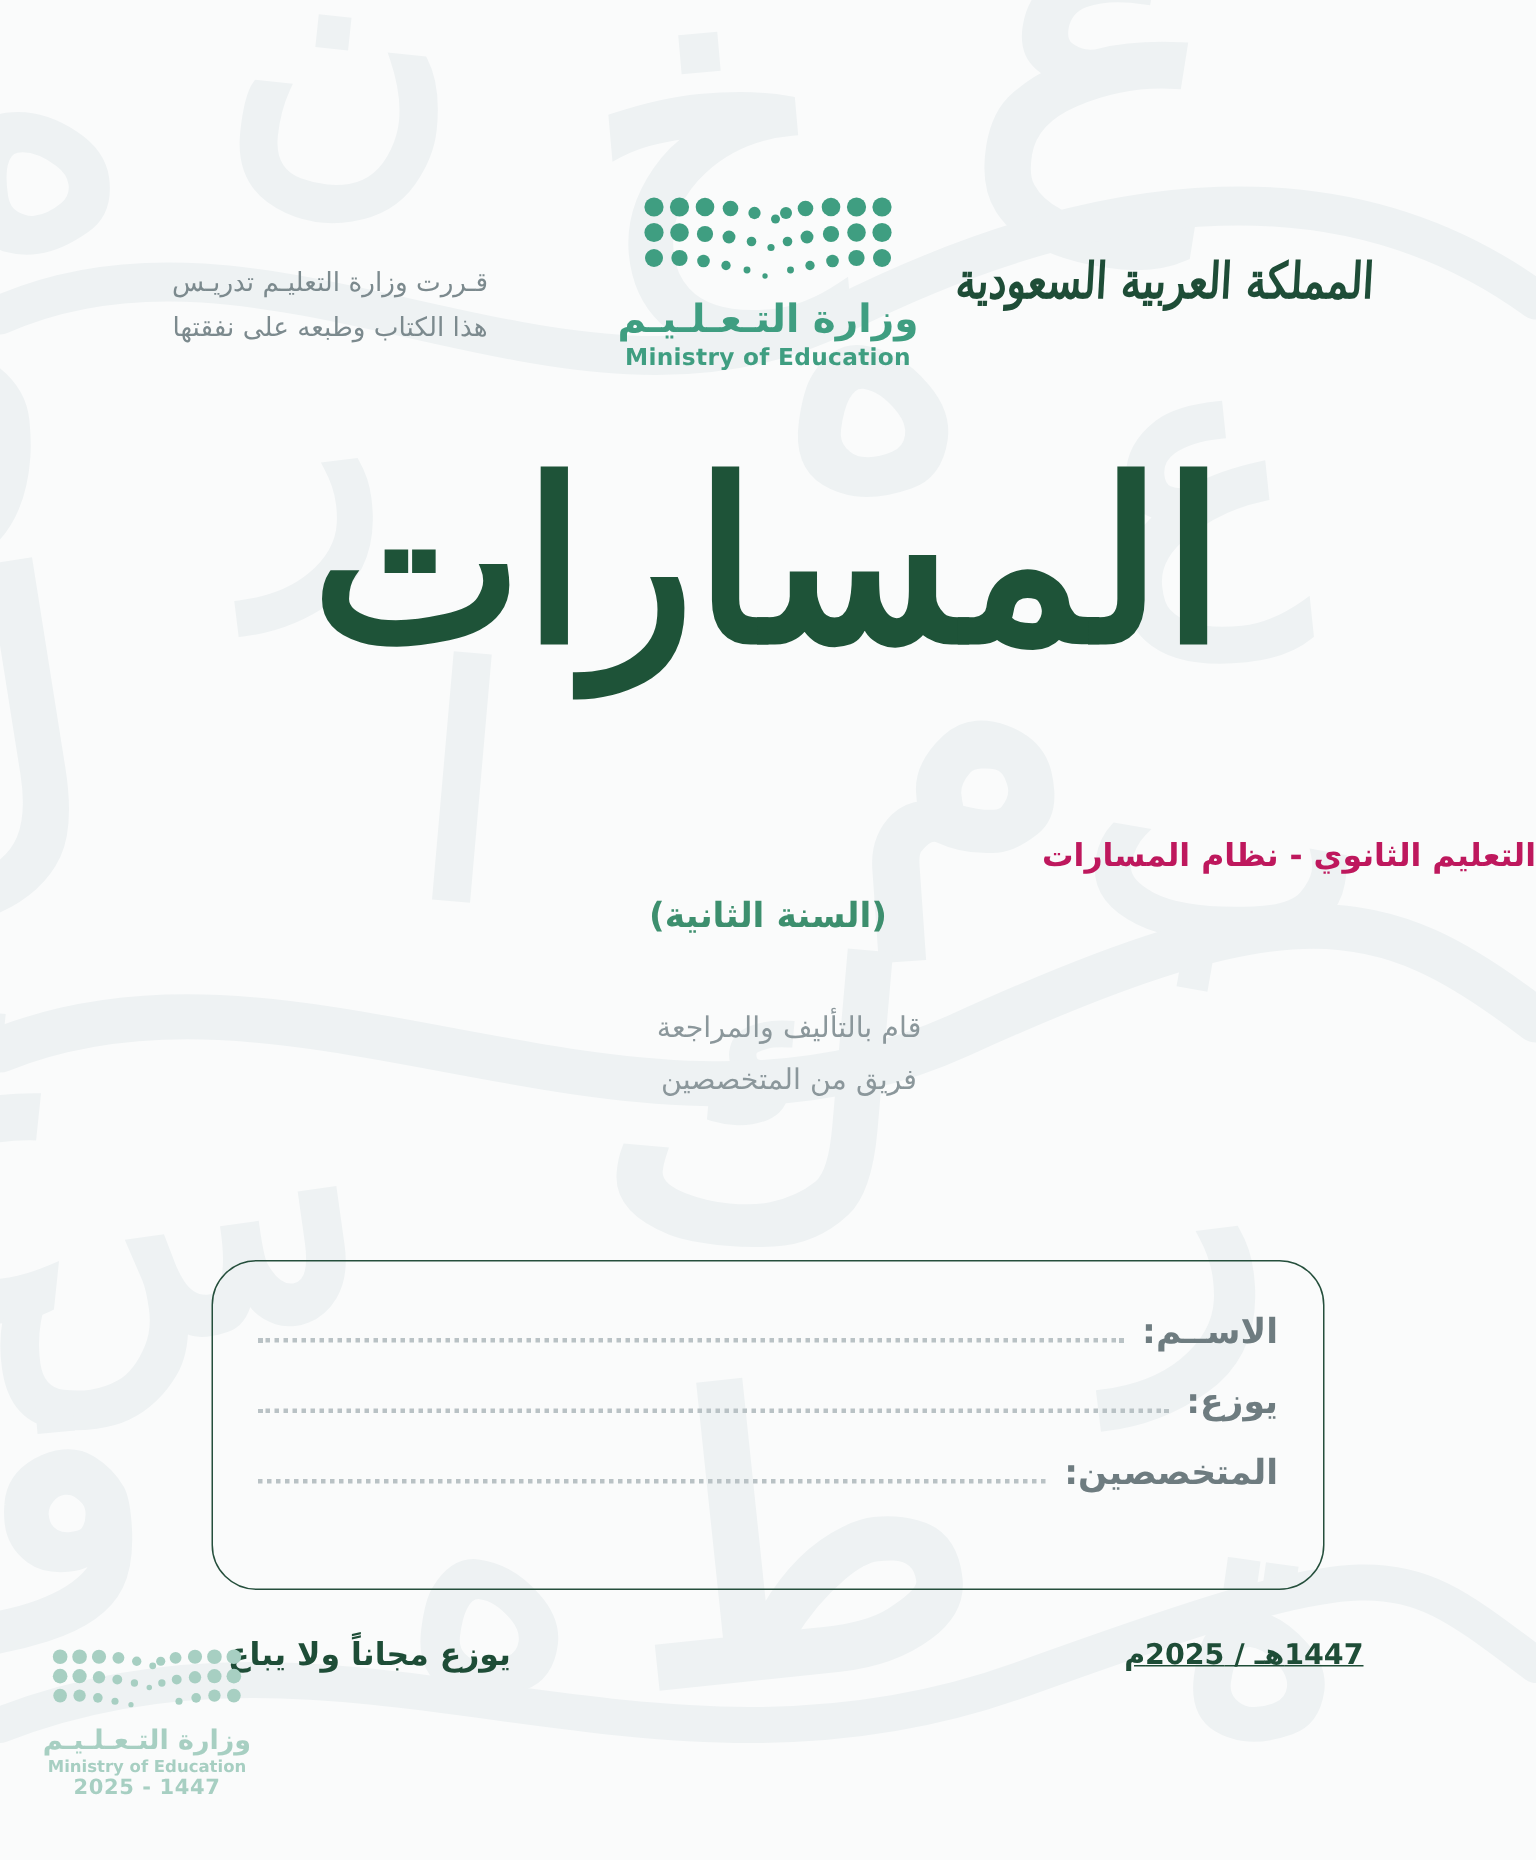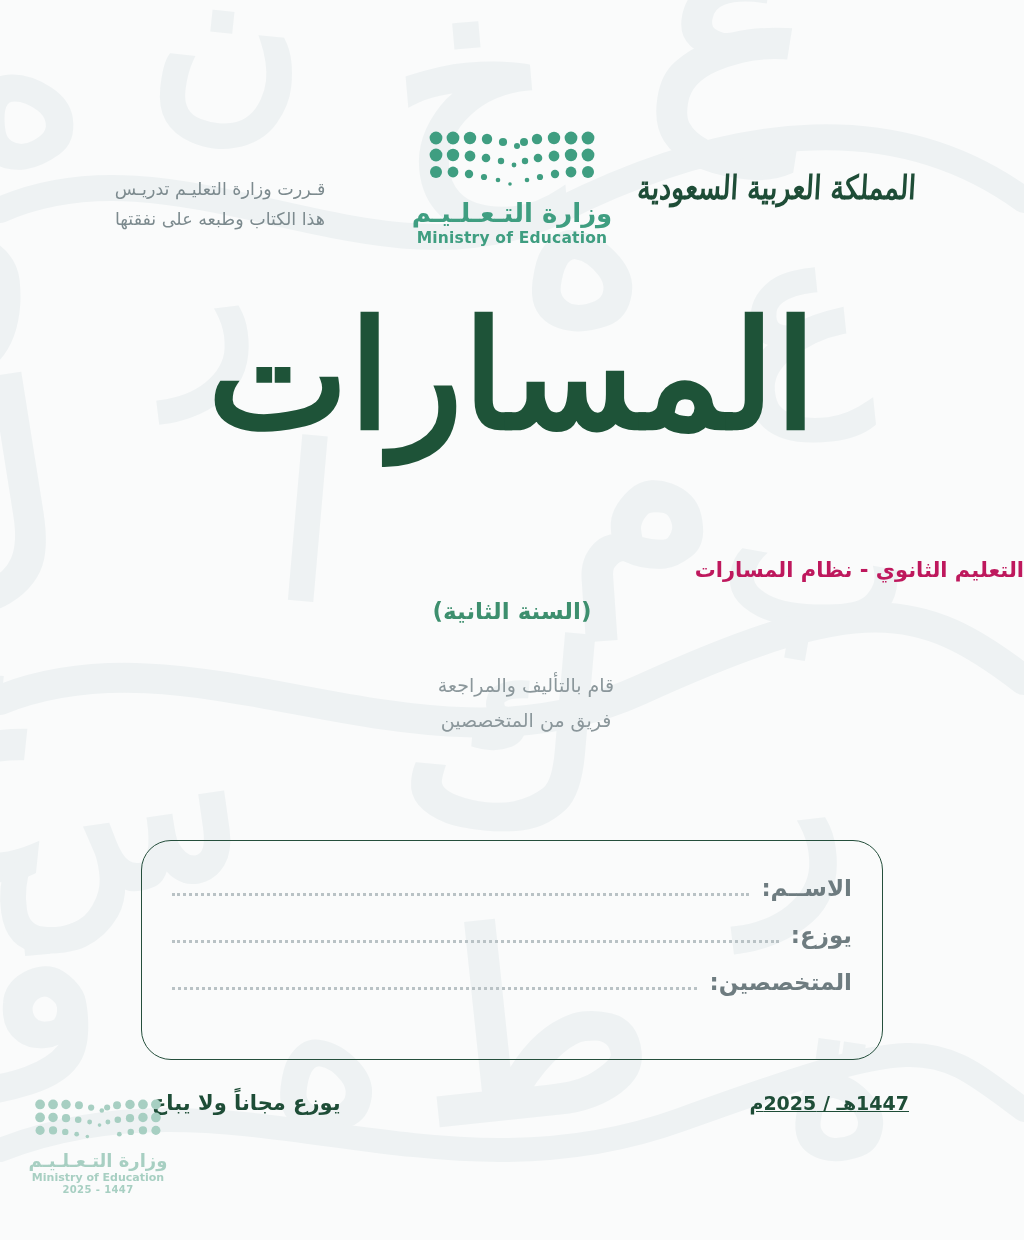--- a/index.html
+++ b/index.html
@@ -248,21 +248,21 @@
   #footer-logo .en-mark {
     display: block;
     font-size: 11px;
     font-weight: 700;
     color: #a7cfc2;
     direction: ltr;
     font-family: "DejaVu Sans", "Liberation Sans", sans-serif;
   }
   #footer-logo .yr-mark {
     display: block;
-    font-size: 10px;
+    font-size: 14px;
     font-weight: 700;
     color: #a7cfc2;
     direction: ltr;
     letter-spacing: 0.4px;
     font-family: "DejaVu Sans", "Liberation Sans", sans-serif;
   }
 </style>
 </head>
 <body>
 

